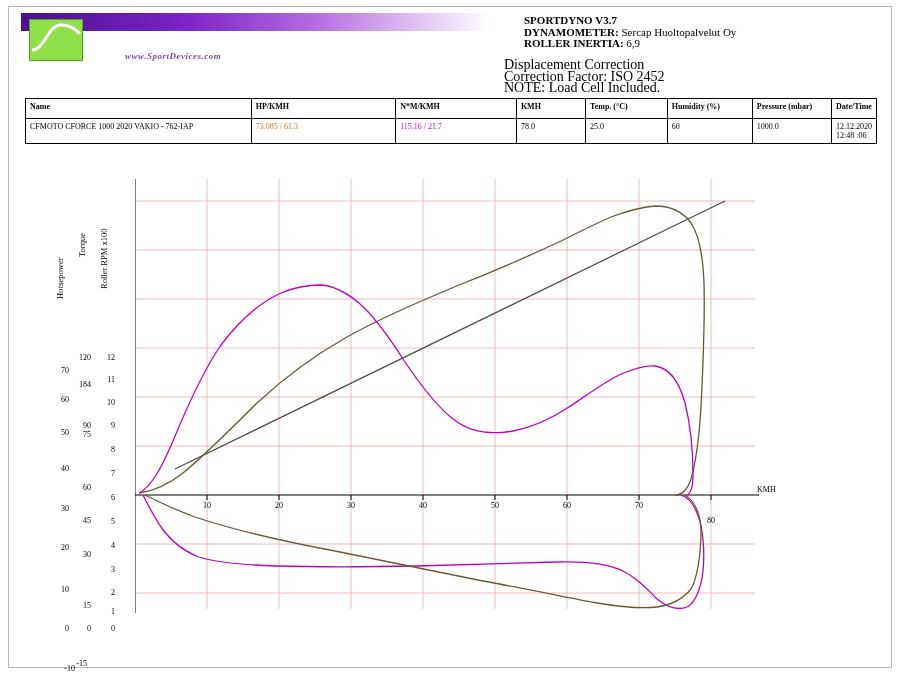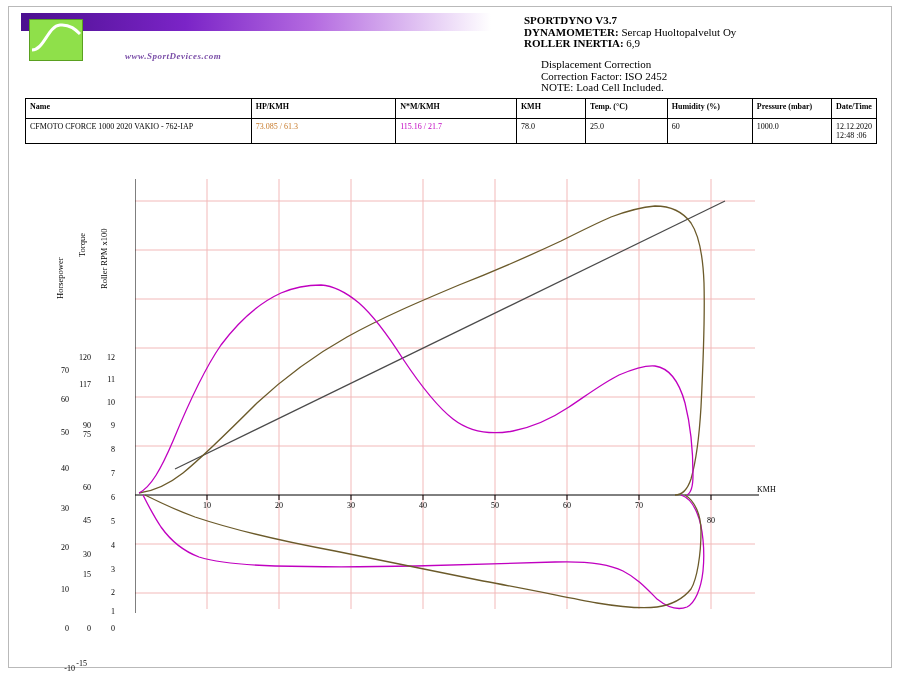--- a/index.html
+++ b/index.html
@@ -44,22 +44,22 @@
     font-size:9px;color:#7b4fa8;font-style:italic;font-weight:bold;
     letter-spacing:0.5px;
   }
   
   .hdr-info{
     position:absolute;left:515px;top:8px;
     font-size:11px;line-height:11.5px;
   }
   .hdr-info b{font-weight:bold;}
   .hdr-info2{
-    position:absolute;left:532px;top:52px;
-    font-size:11px;line-height:11.5px;
+    position:absolute;left:495px;top:52px;
+    font-size:14px;line-height:11.5px;
   }
   
   table.info{
     position:absolute;left:16px;top:91px;
     width:852px;
     border-collapse:collapse;
     font-size:8px;
   }
   table.info th, table.info td{
     border:1px solid #000;
@@ -159,27 +159,27 @@
     <div class="ylbl" style="left:18px;top:228px;">60</div>
     <div class="ylbl" style="left:18px;top:261px;">50</div>
     <div class="ylbl" style="left:18px;top:297px;">40</div>
     <div class="ylbl" style="left:18px;top:337px;">30</div>
     <div class="ylbl" style="left:18px;top:376px;">20</div>
     <div class="ylbl" style="left:18px;top:418px;">10</div>
     <div class="ylbl" style="left:18px;top:457px;">0</div>
     <div class="ylbl" style="left:24px;top:497px;">-10</div>
 
     <div class="ylbl" style="left:40px;top:186px;">120</div>
-    <div class="ylbl" style="left:40px;top:213px;">117</div>
+    <div class="ylbl" style="left:40px;top:213px;">184</div>
     <div class="ylbl" style="left:40px;top:246px;margin-top:8px;">90</div>
     <div class="ylbl" style="left:40px;top:263px;text-align:right;">75</div>
     <div class="ylbl" style="left:40px;top:316px;">60</div>
     <div class="ylbl" style="left:40px;top:349px;">45</div>
     <div class="ylbl" style="left:40px;top:383px;">30</div>
-    <div class="ylbl" style="left:40px;top:403px;">15</div>
+    <div class="ylbl" style="left:40px;top:434px;">15</div>
     <div class="ylbl" style="left:40px;top:457px;">0</div>
     <div class="ylbl" style="left:36px;top:492px;">-15</div>
 
     <div class="ylbl" style="left:64px;top:186px;">12</div>
     <div class="ylbl" style="left:64px;top:208px;">11</div>
     <div class="ylbl" style="left:64px;top:231px;">10</div>
     <div class="ylbl" style="left:64px;top:254px;">9</div>
     <div class="ylbl" style="left:64px;top:278px;">8</div>
     <div class="ylbl" style="left:64px;top:302px;">7</div>
     <div class="ylbl" style="left:64px;top:326px;">6</div>

